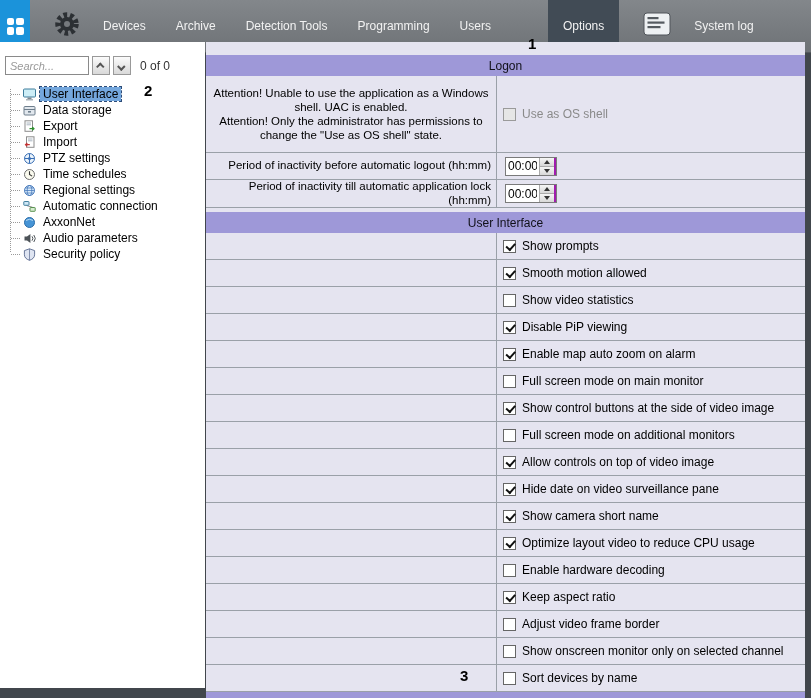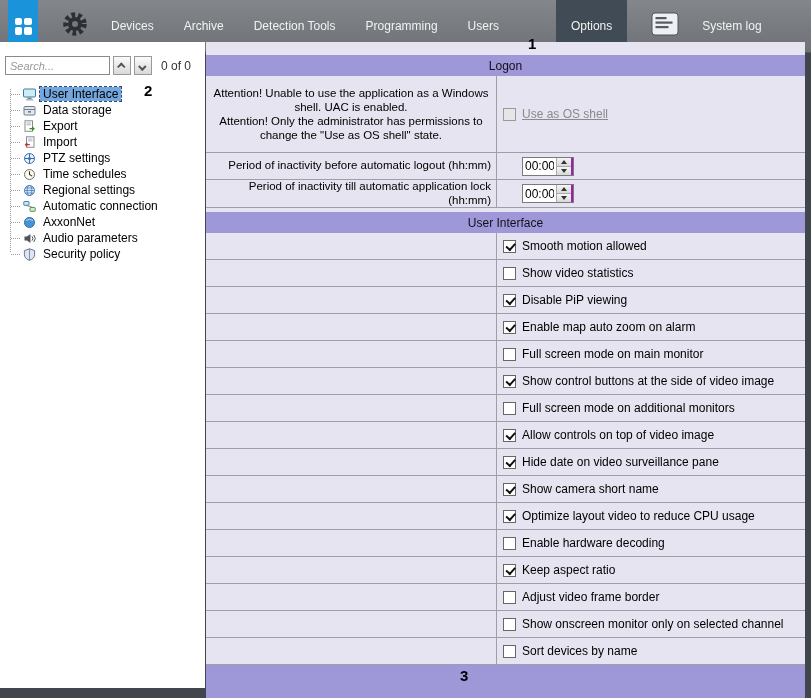--- a/index.html
+++ b/index.html
@@ -2,34 +2,34 @@
 <html><head>
 <meta charset="utf-8">
 <style>
   * { margin:0; padding:0; box-sizing:border-box; }
   body { background:#222; font-family:"Liberation Sans", sans-serif; }
   #root { position:relative; width:811px; height:698px; background:#41464c; overflow:hidden; }
 
   
   .toolbar { position:absolute; left:0; top:0; width:811px; height:53px;
     background:linear-gradient(#83878b,#6e7276); border-bottom:1px solid #54585c;
-    display:flex; align-items:stretch;padding-left:8px; }
+    display:flex; align-items:stretch; }
   .logo-tile { width:30px; background:#1b93da; display:flex; align-items:center; justify-content:center; flex:none; cursor:pointer; }
   .logo-glyph { width:17px; height:17px; display:grid; grid-template-columns:1fr 1fr; grid-template-rows:1fr 1fr; gap:2px; }
   .logo-glyph span { background:#fff; border-radius:2px; }
   .tool-spacer { width:16px; flex:none; }
   .gear-tile { width:42px; display:flex; align-items:center; justify-content:center; flex:none; cursor:pointer; }
   .menu-item { padding:0 15px; display:flex; align-items:center; color:#f2f2f2; font-size:12px; cursor:pointer; white-space:nowrap; }
   .menu-item.selected { background:#414b55;margin-left:42px; }
   .log-icon-tile { width:44px; display:flex; align-items:center; justify-content:center; flex:none; cursor:pointer; }
 
   
   .sidebar { position:absolute; left:0; top:42px; width:205px; height:646px; background:#ffffff; overflow:hidden; }
   .search-row { display:flex; align-items:center; padding:14px 4px 4px 5px; }
-  .search-input { width:105px; height:19px; border:1px solid #8a8a8a; font-family:"Liberation Sans",sans-serif;
+  .search-input { width:84px; height:19px; border:1px solid #8a8a8a; font-family:"Liberation Sans",sans-serif;
     font-size:11px; font-style:italic; color:#555; padding:0 4px; }
   .search-input::placeholder { color:#999; font-style:italic; }
   .nav-btn { width:18px; height:19px; margin-left:3px; border:1px solid #999;
     background:linear-gradient(#fbfbfb,#d9d9d9); display:flex; align-items:center; justify-content:center; cursor:pointer; }
   .chev { display:inline-block; width:6px; height:6px; border-left:2px solid #555; border-top:2px solid #555; }
   .chev.up { transform:rotate(45deg) translateY(1px); }
   .chev.dn { transform:rotate(225deg) translateY(-1px); }
   .search-count { margin-left:9px; font-size:12px; color:#333; }
 
   .tree { position:relative; padding:7px 0 0 6px; }
@@ -57,24 +57,24 @@
   .attention-text { font-size:11.5px; line-height:14px; color:#000; text-align:center; white-space:pre-line; padding:0 6px; }
   .spin-label { width:100%; text-align:right; font-size:11.5px; line-height:13.5px; color:#000; padding-right:5px; }
   .cbrow { height:27px; }
 
   
   .cb { position:relative; width:13px; height:13px; background:#fff; border:1px solid #666; flex:none; cursor:pointer; }
   .cb.checked::after { content:""; position:absolute; left:1.5px; top:2.5px; width:7px; height:3.5px;
     border-left:2px solid #101010; border-bottom:2px solid #101010; transform:rotate(-48deg); }
   .cb.disabled { background:#e6e6e6; border-color:#9a9a9a; cursor:default; }
   .cb-label { font-size:12px; color:#000; margin-left:6px; white-space:nowrap; }
-  .cb-label.disabled { color:#8a8a8a;text-decoration:underline; }
-
-  
-  .spin { display:flex; height:19px; width:52px; border:1px solid #7a7a7a; background:#a21caf; margin-left:19px; }
+  .cb-label.disabled { color:#8a8a8a; }
+
+  
+  .spin { display:flex; height:19px; width:52px; border:1px solid #7a7a7a; background:#a21caf; margin-left:2px; }
   .spin input { width:33px; border:none; outline:none; font-family:"Liberation Sans",sans-serif; font-size:12px; padding:0 2px; color:#000; }
   .spin-btns { width:15px; display:flex; flex-direction:column; border-left:1px solid #aaa; }
   .spin-btn { flex:1; background:linear-gradient(#f6f6f6,#d8d8d8); display:flex; align-items:center; justify-content:center; cursor:pointer; }
   .spin-btn.up { border-bottom:1px solid #aaa; }
   .tri-up { width:0; height:0; border-left:3px solid transparent; border-right:3px solid transparent; border-bottom:4px solid #333; }
   .tri-dn { width:0; height:0; border-left:3px solid transparent; border-right:3px solid transparent; border-top:4px solid #333; }
 
   
   .annotation { position:absolute; font-size:15px; font-weight:bold; color:#000; z-index:5; }
   #ann1 { left:528px; top:35px; }
@@ -304,20 +304,27 @@
     </div>
 
     <div class="panel-spacer-mid"></div>
 
     <div class="section-header">User Interface</div>
 
     <div class="row cbrow">
       <div class="cell-l"></div>
       <div class="cell-r">
         <span class="cb checked"></span>
+        <span class="cb-label">Show prompts</span>
+      </div>
+    </div>
+    <div class="row cbrow">
+      <div class="cell-l"></div>
+      <div class="cell-r">
+        <span class="cb checked"></span>
         <span class="cb-label">Smooth motion allowed</span>
       </div>
     </div>
     <div class="row cbrow">
       <div class="cell-l"></div>
       <div class="cell-r">
         <span class="cb"></span>
         <span class="cb-label">Show video statistics</span>
       </div>
     </div>

